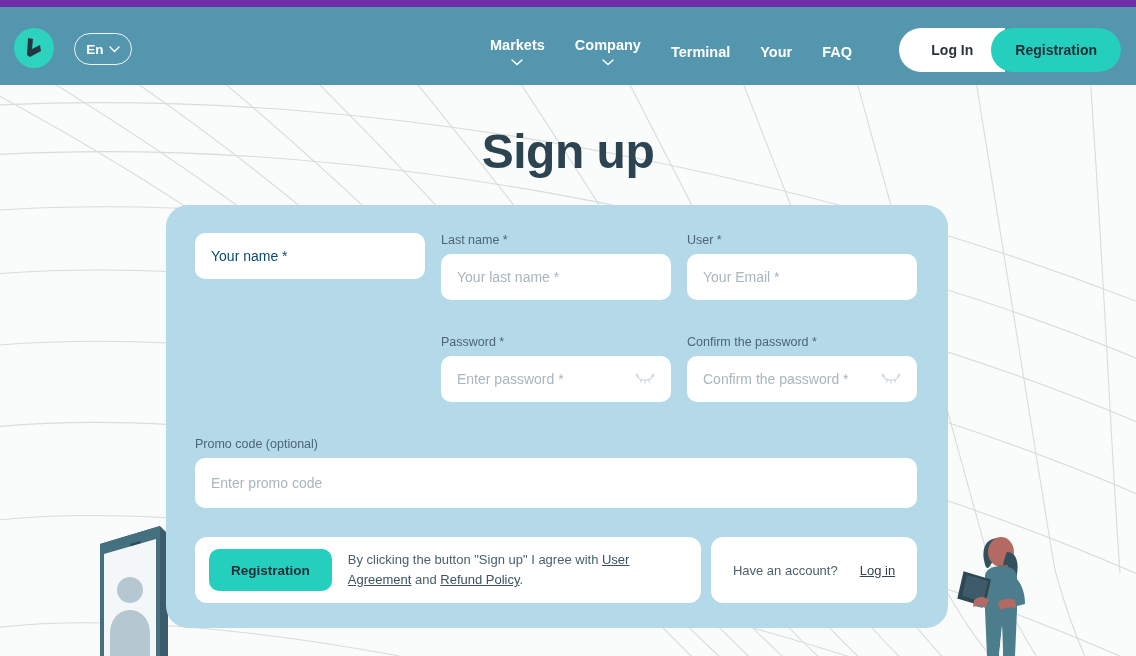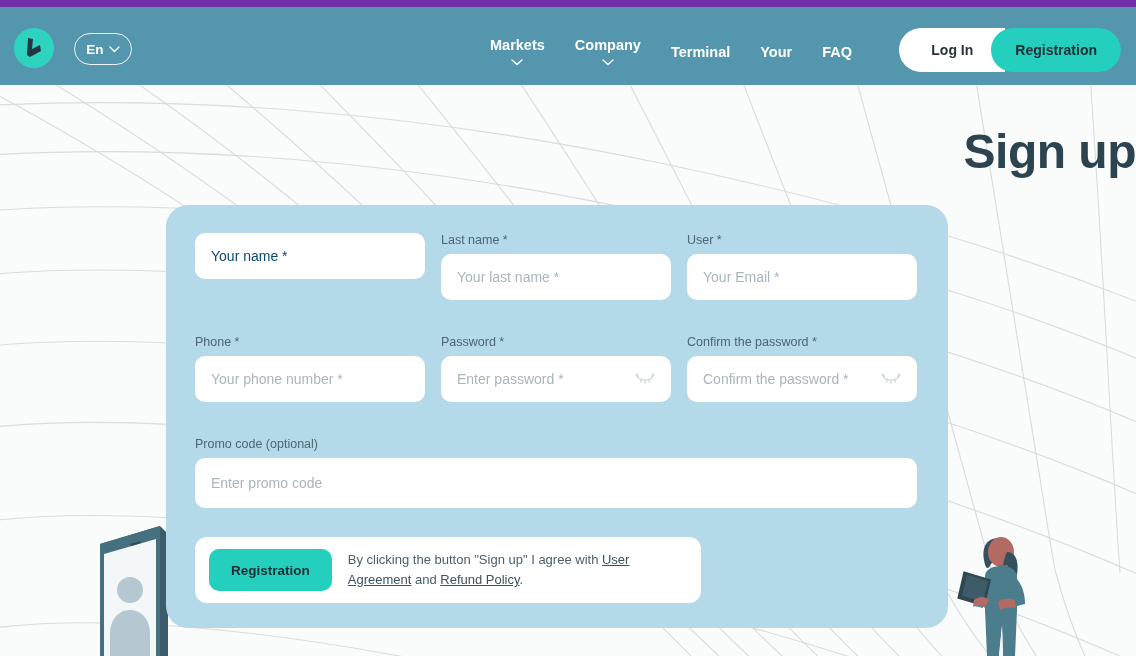--- a/index.html
+++ b/index.html
@@ -68,21 +68,21 @@
     background: #25cfbe; color: #1f2d36;
     font-size: 14px; font-weight: 700;
     padding: 0 24px; display: flex; align-items: center; justify-content: center;
     cursor: pointer; border: none; border-radius: 22px;
     margin-left: -14px;
   }
 
   
   .page-title {
     position: absolute; left: 0; top: 124px; width: 1136px;
-    text-align: right;
+    text-align: center;
     font-size: 48px; font-weight: 700; color: #2c4350;
     letter-spacing: -0.5px;
   }
 
   
   .card {
     position: absolute; left: 166px; top: 205px;
     width: 782px; height: 423px;
     background: #b4d9e9; border-radius: 22px;
   }
@@ -277,26 +277,20 @@
     </div>
   </div>
 
   <div class="field f-email">
     <span class="field-label">User *</span>
     <div class="input-box">
       <span class="ph">Your Email *</span>
     </div>
   </div>
 
-  <div class="field f-phone">
-    <span class="field-label">Phone *</span>
-    <div class="input-box">
-      <span class="ph">Your phone number *</span>
-    </div>
-  </div>
 
   <div class="field f-password">
     <span class="field-label">Password *</span>
     <div class="input-box">
       <span class="ph">Enter password *</span>
       <span class="eye-btn">
         <svg width="20" height="12" viewBox="0 0 20 12">
           <path d="M1,2 C5,9 15,9 19,2" fill="none" stroke="#d2dade" stroke-width="1.3" stroke-linecap="round"></path>
           <path d="M1.5,1 L3.5,3.5" stroke="#d2dade" stroke-width="1.3" stroke-linecap="round"></path>
           <path d="M18.5,1 L16.5,3.5" stroke="#d2dade" stroke-width="1.3" stroke-linecap="round"></path>
@@ -332,14 +326,18 @@
     </div>
   </div>
 
   <div class="consent-panel">
     <button class="btn-registration">Registration</button>
     <div class="consent-text">
       <span>By clicking the button "Sign up" I agree with </span><a>User Agreement</a><span> and </span><a>Refund Policy</a><span>.</span>
     </div>
   </div>
 
+  <div class="account-panel">
+    <span>Have an account?</span>
+    <a>Log in</a>
+  </div>
 
 </div>
 
 </body></html>

